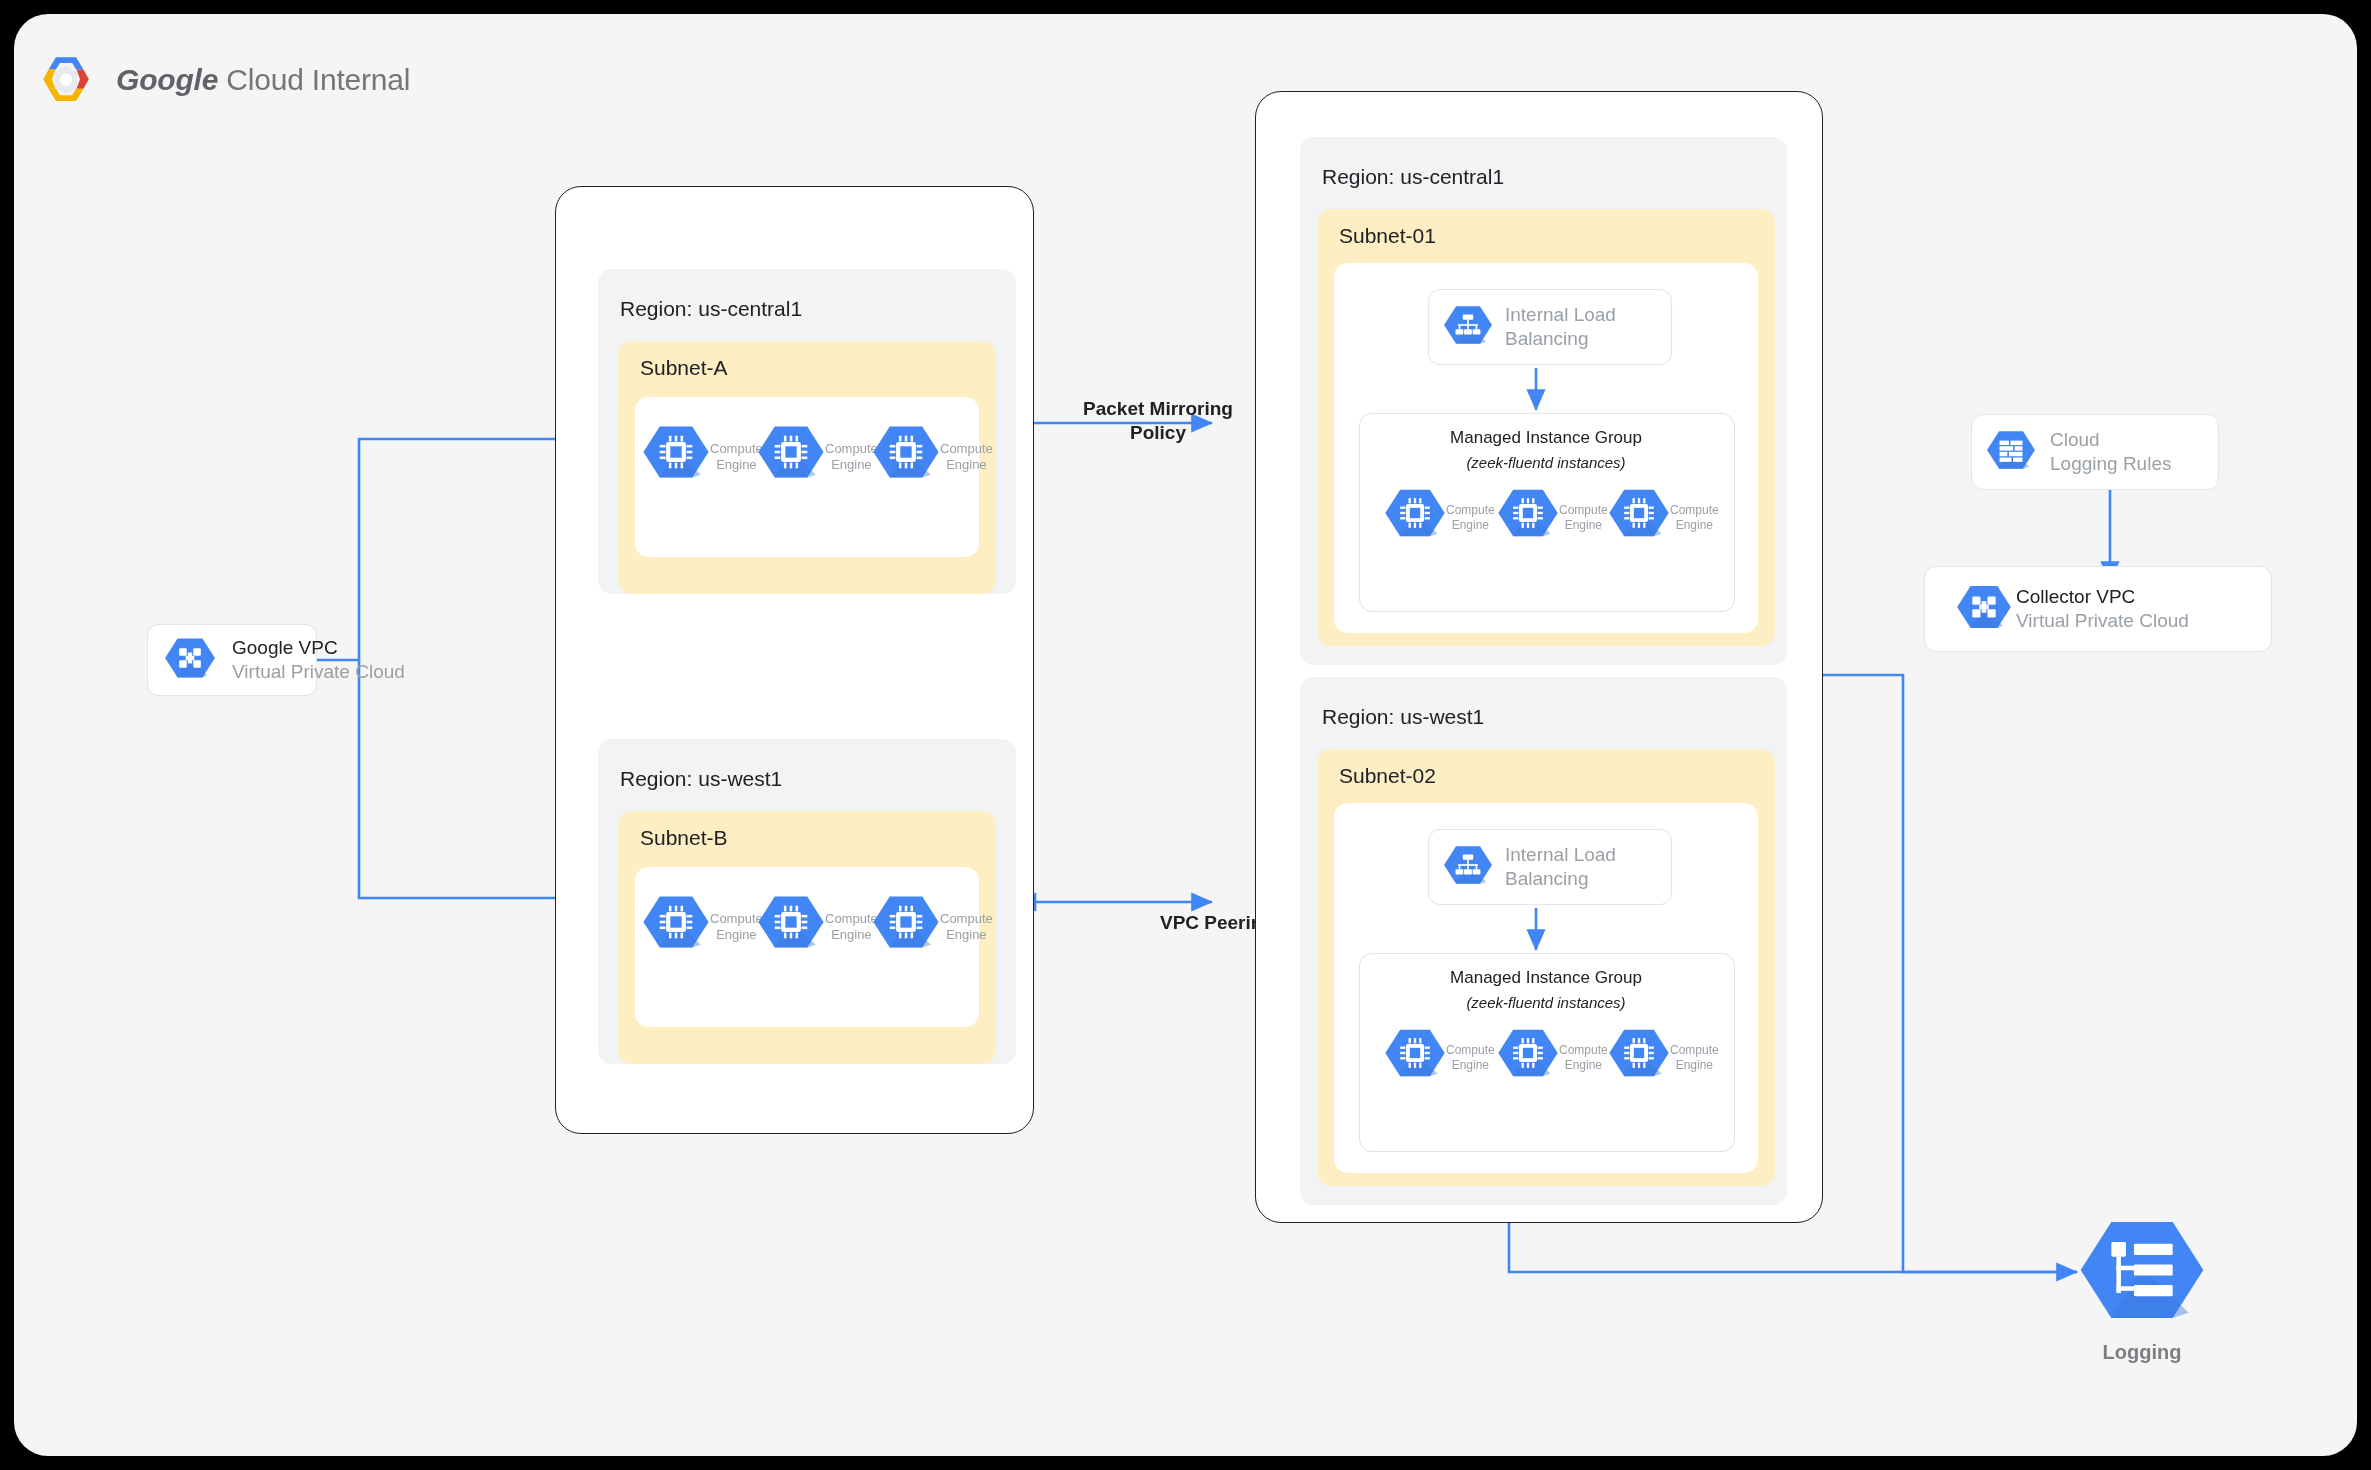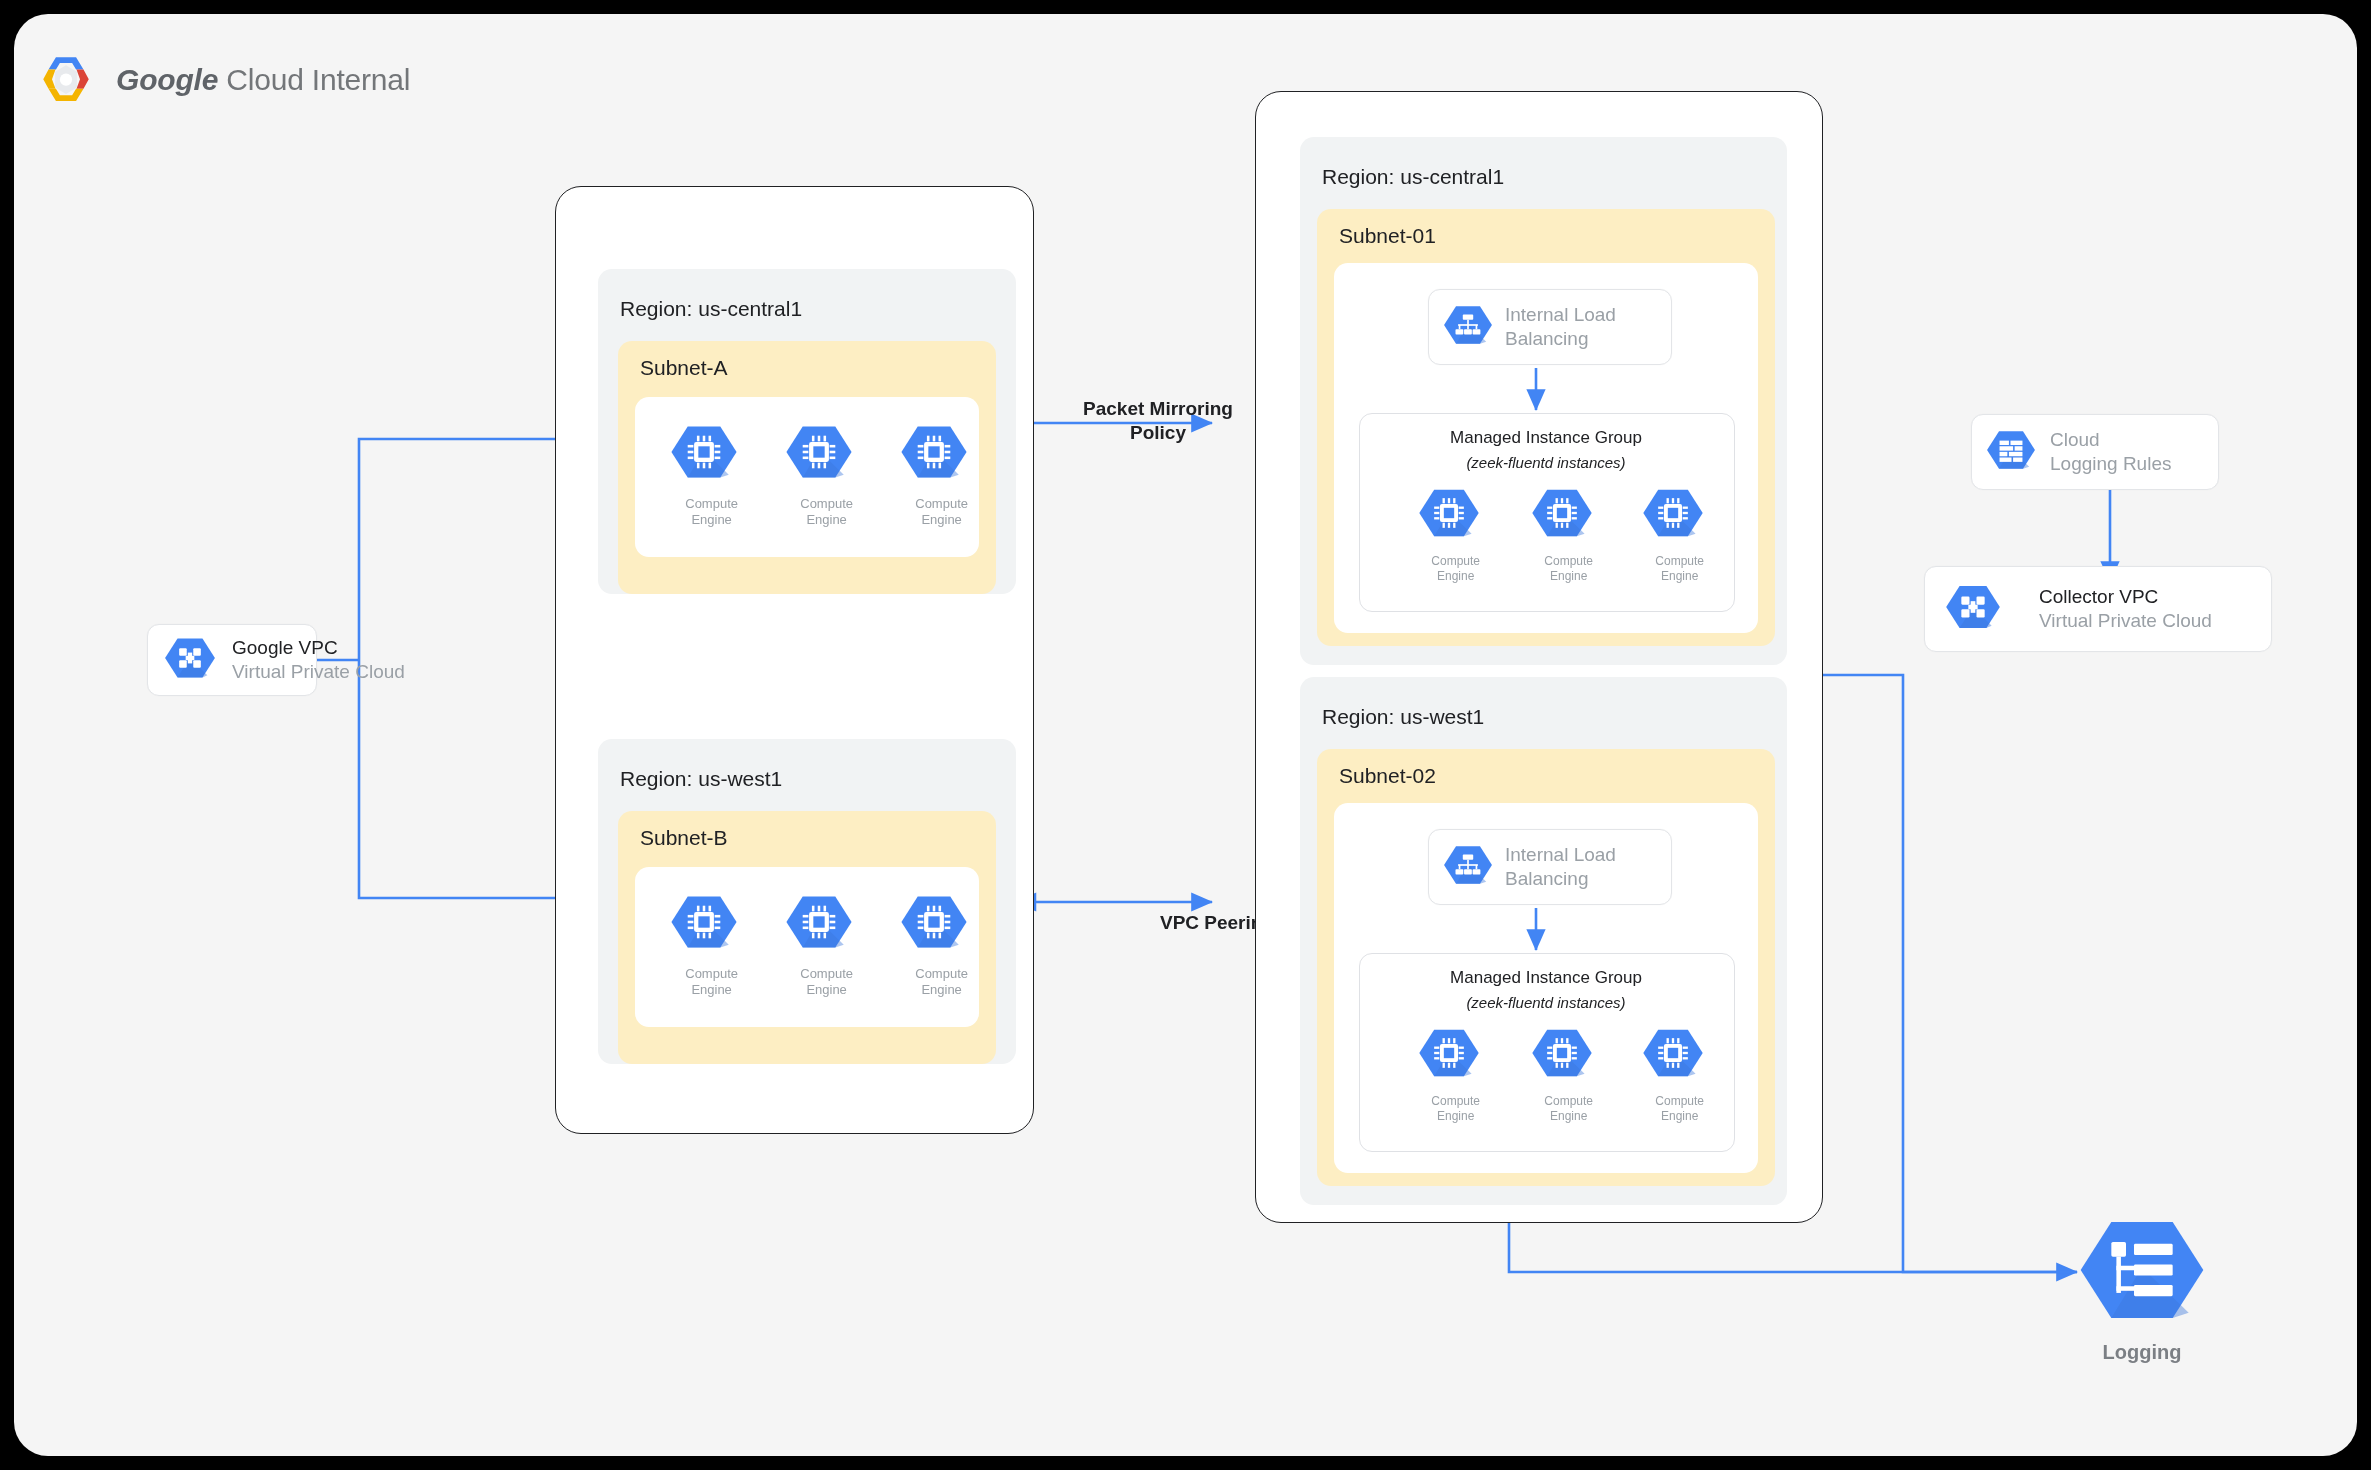--- a/index.html
+++ b/index.html
@@ -87,21 +87,21 @@
   }
   .chip-text { display: flex; flex-direction: column; justify-content: center; }
   .chip-title { font-size: 19px; color: #202124; line-height: 1.28; white-space: nowrap; }
   .chip-sub   { font-size: 19px; color: #9aa0a6; line-height: 1.28; white-space: nowrap; }
   .chip-muted { font-size: 19px; color: #9aa0a6; line-height: 1.28; white-space: nowrap; }
 
   
   .ce {
     position: absolute;
     width: 96px;
-    display: flex; flex-direction: column; align-items: flex-end;
+    display: flex; flex-direction: row; align-items: center;
   }
   .ce-label {
     margin-top: 6px;
     font-size: 13px;
     color: #9aa0a6;
     text-align: center;
     line-height: 1.22;
     white-space: pre-line;
   }
   .ce-small .ce-label { font-size: 12px; }
@@ -644,21 +644,21 @@
             <rect x="26" y="31.2" width="9" height="4.2"></rect>
           </g>
         </svg>
       </span>
       <span class="chip-text">
         <span class="chip-muted">Cloud</span>
         <span class="chip-muted">Logging Rules</span>
       </span>
     </div>
 
-    <div class="chip" style="left:1910px; top:552px; width:348px; height:86px; padding:0 20px; box-sizing:border-box; gap:38px;">
+    <div class="chip" style="left:1910px; top:552px; width:348px; height:86px; padding:0 31px; box-sizing:border-box; gap:4px;">
       <span>
         <svg width="56" height="56" viewBox="0 0 48 48">
           <path d="M12.5 6 L35.5 6 L47 24 L35.5 42 L12.5 42 L1 24 Z" fill="#4285f4"></path>
           <path d="M24 24 L40 40 L35.5 42 L12.5 42 Z" fill="#3c78dc" opacity="0.45"></path>
           <g fill="#ffffff">
             <rect x="14" y="15" width="7" height="7" rx="1"></rect>
             <rect x="27" y="15" width="7" height="7" rx="1"></rect>
             <rect x="14" y="26" width="7" height="7" rx="1"></rect>
             <rect x="27" y="26" width="7" height="7" rx="1"></rect>
             <rect x="20" y="22" width="8" height="4"></rect>

